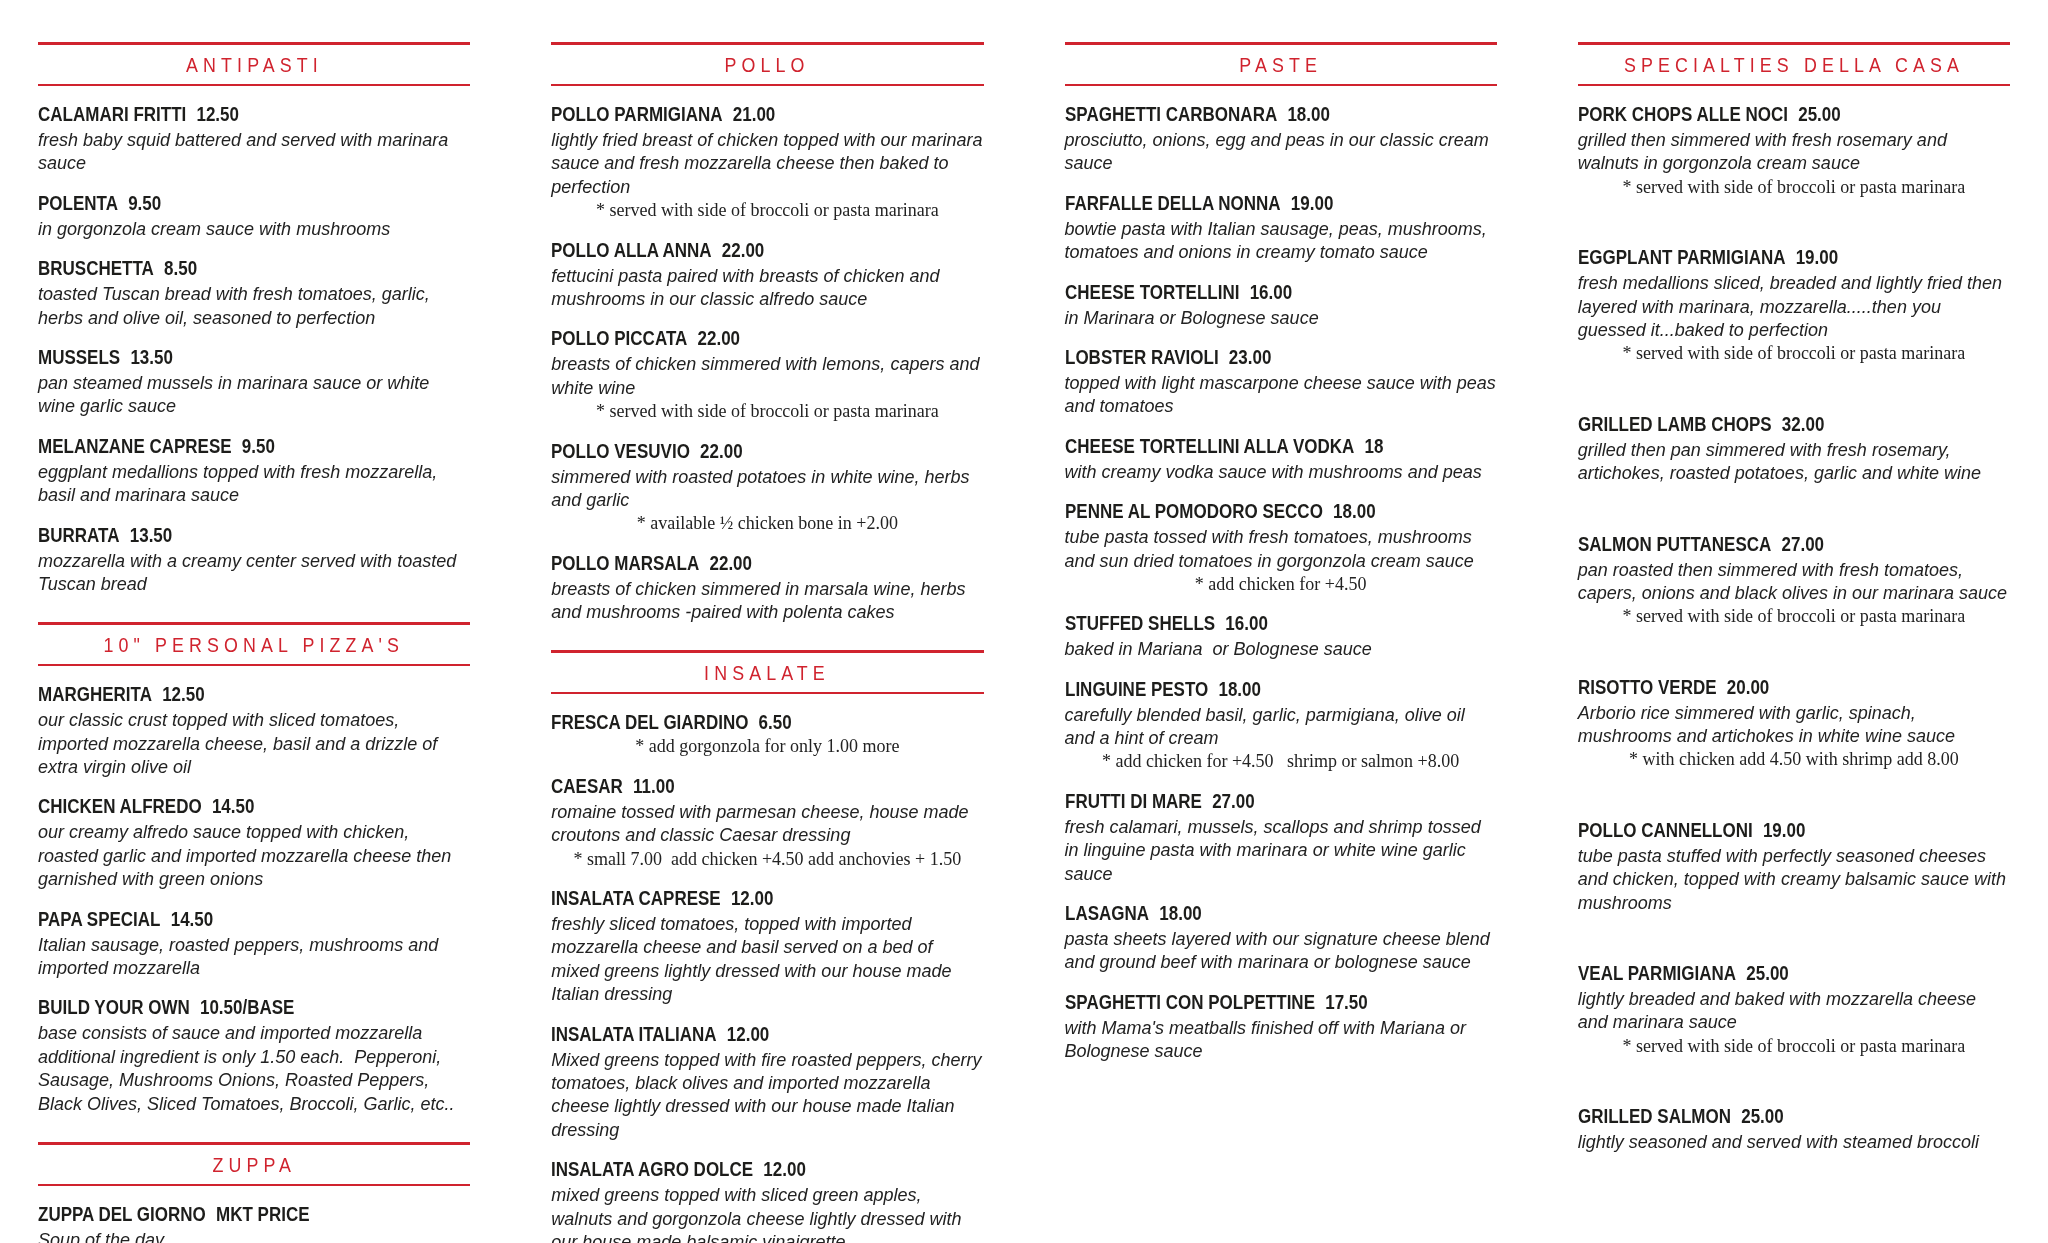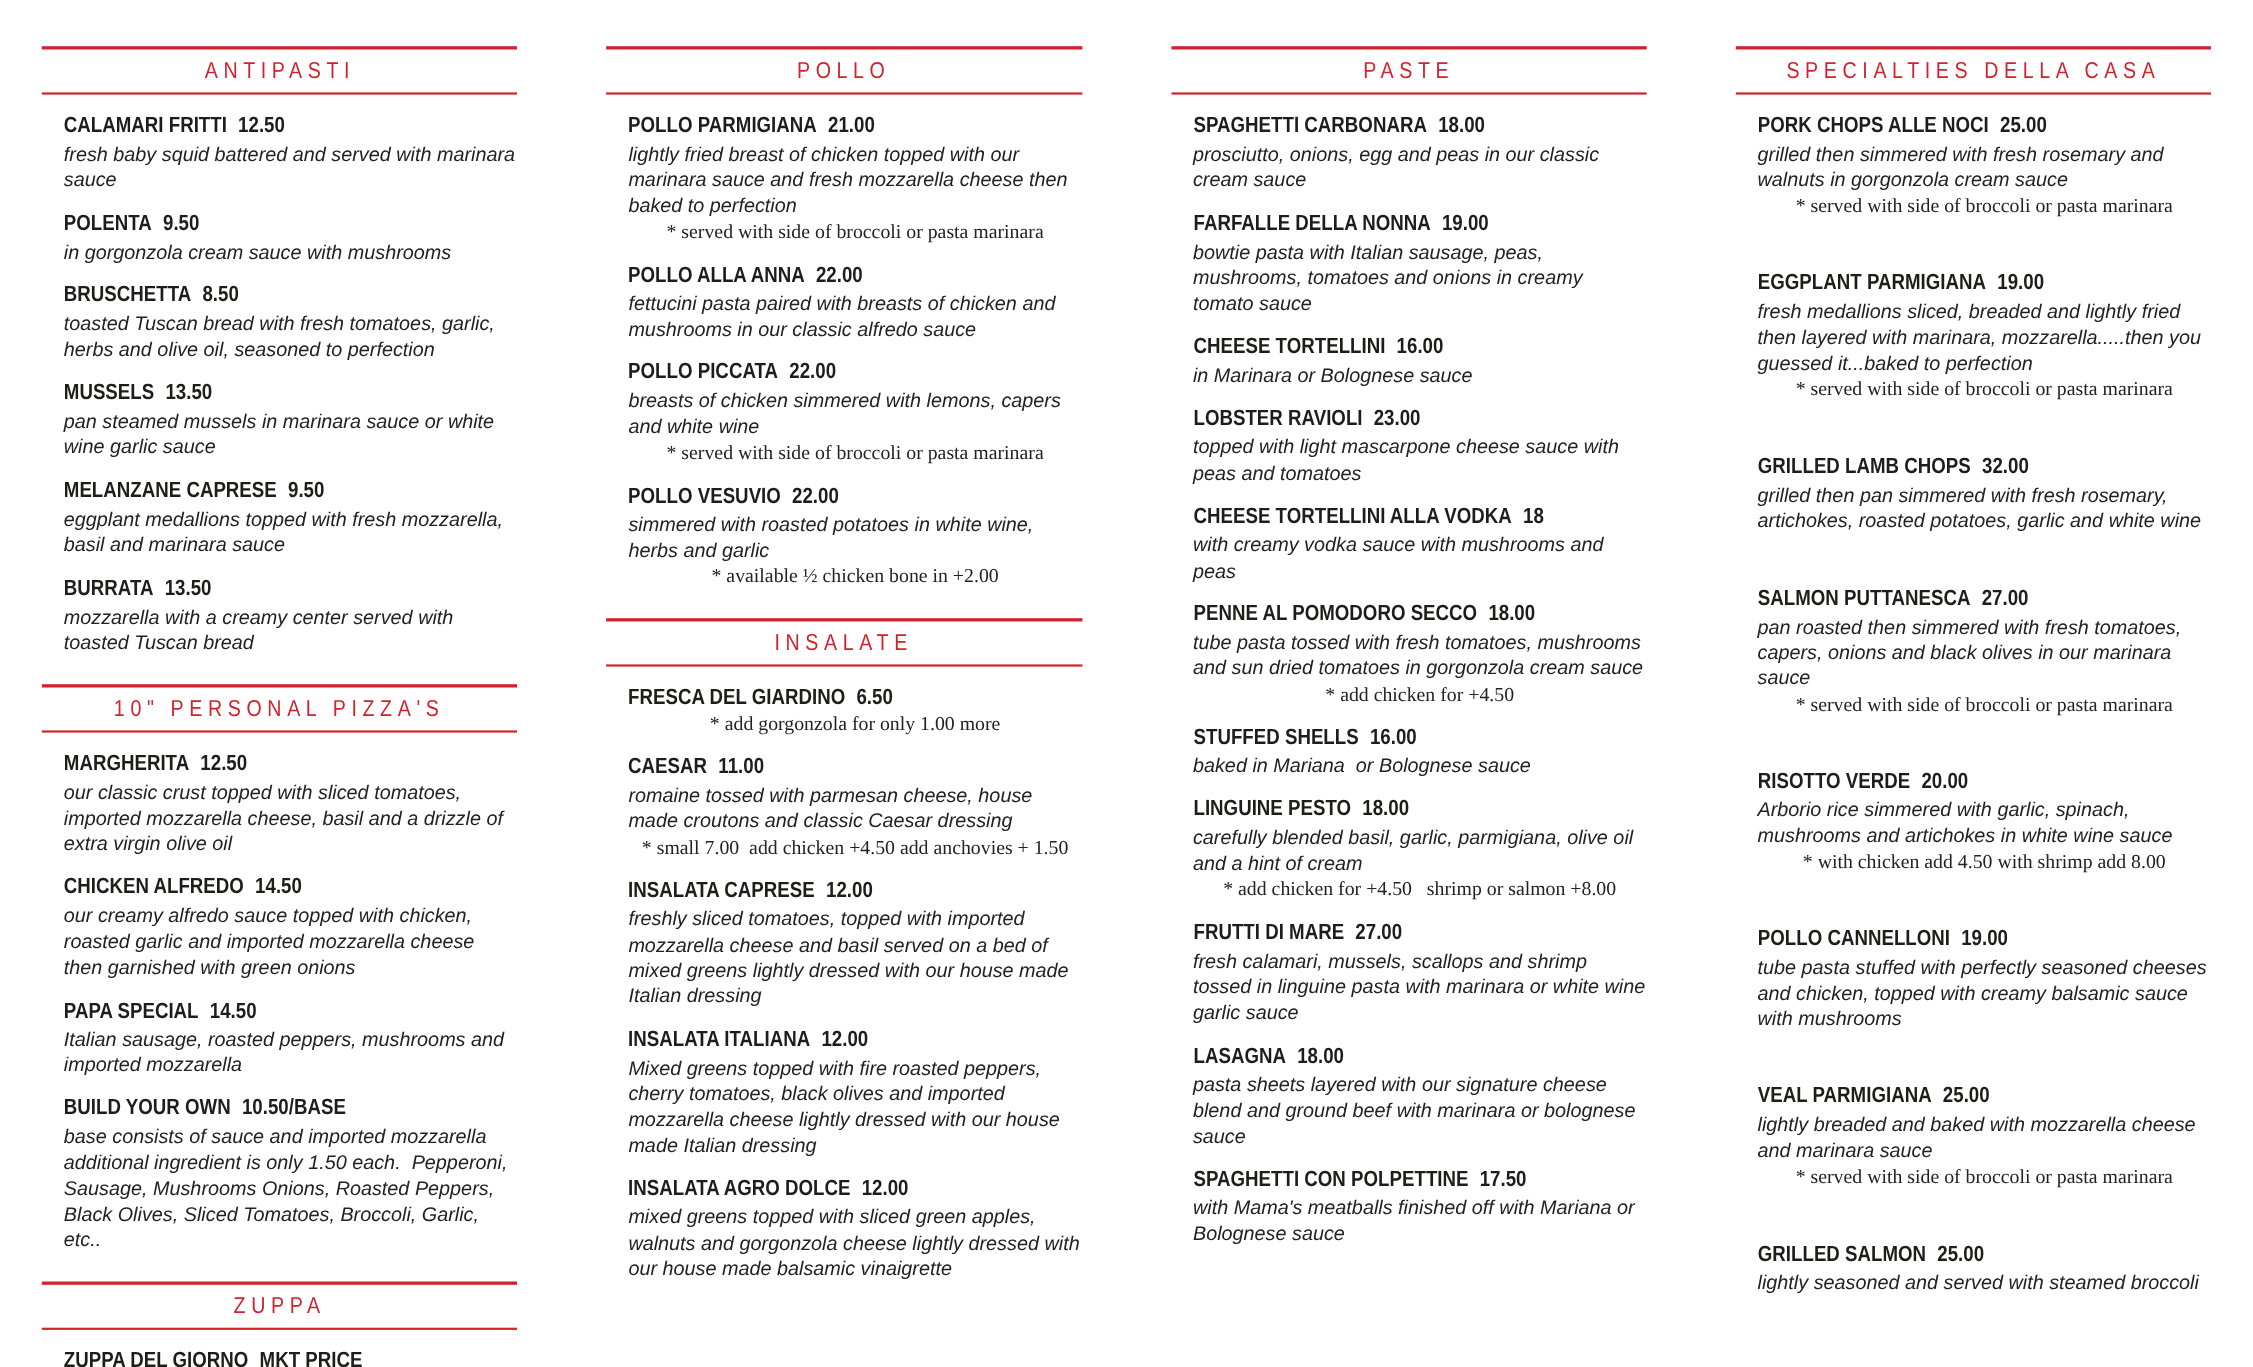--- a/index.html
+++ b/index.html
@@ -24,21 +24,21 @@
   .column > .section-header:not(:first-child){margin-top:26px;}
   .header-text{
     display:inline-block;
     color:var(--accent,#d0232e);
     font-size:21px;
     letter-spacing:6px;
     transform:scaleX(0.85);
     transform-origin:center;
     white-space:nowrap;
   }
-  .item{margin-bottom:15px;margin-left:20px;}
+  .item{margin-bottom:15px;}
   .section-items.gap-large .item{margin-bottom:46px;}
   .item-title{
     font-weight:700;
     font-size:20px;
     line-height:1.25;
     transform:scaleX(0.85);
     transform-origin:left center;
     white-space:nowrap;
   }
   .item-price{margin-left:12px;}
@@ -139,20 +139,24 @@
         <div class="item">
           <div class="item-title"><span class="item-name">POLLO PICCATA</span><span class="item-price">22.00</span></div>
           <p class="desc">breasts of chicken simmered with lemons, capers and white wine</p>
           <p class="note">* served with side of broccoli or pasta marinara</p>
         </div>
         <div class="item">
           <div class="item-title"><span class="item-name">POLLO VESUVIO</span><span class="item-price">22.00</span></div>
           <p class="desc">simmered with roasted potatoes in white wine, herbs and garlic</p>
           <p class="note">* available ½ chicken bone in +2.00</p>
         </div>
+        <div class="item">
+          <div class="item-title"><span class="item-name">POLLO MARSALA</span><span class="item-price">22.00</span></div>
+          <p class="desc">breasts of chicken simmered in marsala wine, herbs and mushrooms -paired with polenta cakes</p>
+        </div>
       </div>
       <div class="section-header"><span class="header-text">INSALATE</span></div>
       <div class="section-items">
         <div class="item">
           <div class="item-title"><span class="item-name">FRESCA DEL GIARDINO</span><span class="item-price">6.50</span></div>
           <p class="note">* add gorgonzola for only 1.00 more</p>
         </div>
         <div class="item">
           <div class="item-title"><span class="item-name">CAESAR</span><span class="item-price">11.00</span></div>
           <p class="desc">romaine tossed with parmesan cheese, house made croutons and classic Caesar dressing</p>

